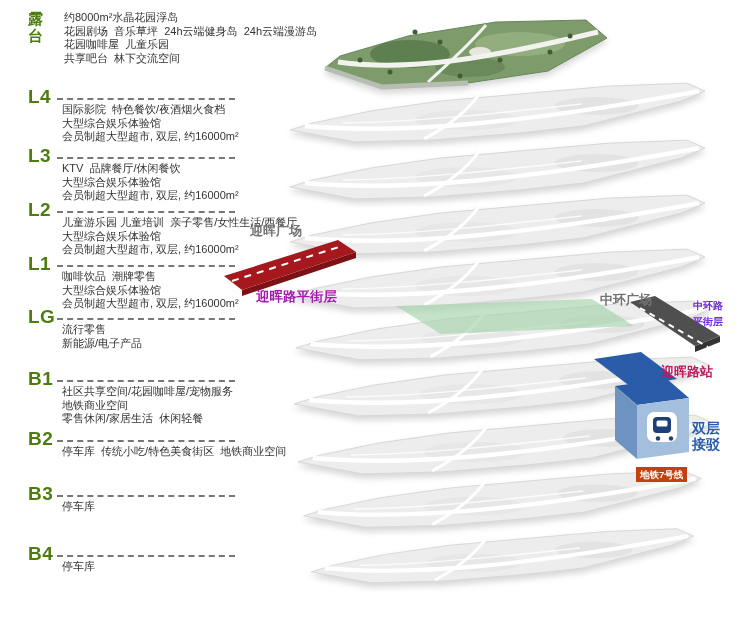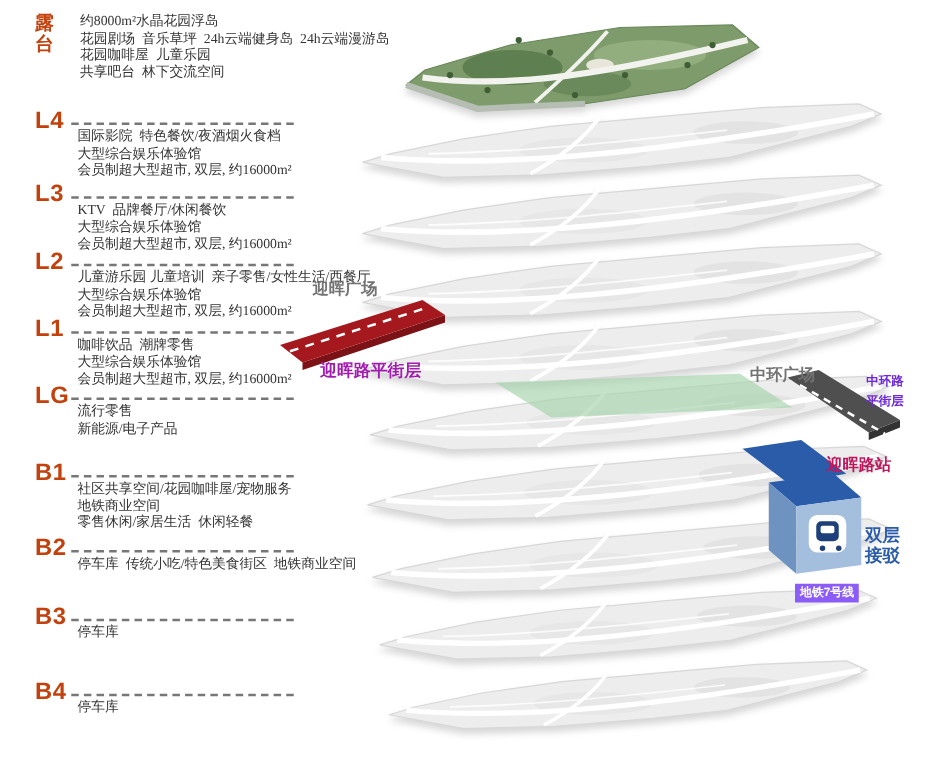--- a/index.html
+++ b/index.html
@@ -1,38 +1,38 @@
 <!DOCTYPE html>
 <html><head>
 <meta charset="utf-8">
 <style>
   html,body{margin:0;padding:0;background:#fff;}
   .canvas{position:relative;width:740px;height:621px;background:#ffffff;overflow:hidden;
           font-family:"Liberation Sans","DejaVu Sans",sans-serif;}
   
   .row{position:absolute;left:0;width:300px;z-index:3;}
-  .code{position:absolute;left:28px;top:0;font-size:19px;font-weight:bold;color:#c2410c;letter-spacing:.5px;}
+  .code{position:absolute;left:28px;top:0;font-size:19px;font-weight:bold;color:#4d7c0f;letter-spacing:.5px;}
   .code-vert{width:17px;font-size:15px;line-height:17px;word-break:break-all;}
   .dash{position:absolute;left:57px;top:12px;width:178px;border-top:2px dashed #777;}
-  .lines{position:absolute;left:62px;top:17px;font-family:Liberation Serif, serif;}
+  .lines{position:absolute;left:62px;top:17px;}
   .line{font-size:11px;color:#333;line-height:13.5px;white-space:pre;}
   .row-terrace .lines{left:64px;top:1px;}
   .row-terrace .line.gap{}
   
   .plate{position:absolute;z-index:1;filter:drop-shadow(0 4px 3px rgba(0,0,0,.16));}
   
   .overlay{position:absolute;left:0;top:0;z-index:5;pointer-events:none;}
   
   .lbl{position:absolute;font-weight:bold;white-space:nowrap;z-index:6;}
   .lbl-red{color:#737373;font-size:13px;}
   .lbl-darkred{color:#a21caf;font-size:13.5px;}
   .lbl-blue{color:#be185d;font-size:13px;}
   .lbl-blue-lg{color:#2a5caa;font-size:14px;line-height:16px;}
   .lbl-black{color:#6d28d9;font-size:10px;line-height:15.5px;}
-  .badge{position:absolute;background:#8b5cf6;color:#fff;font-size:9.5px;line-height:11px;
+  .badge{position:absolute;background:#c2410c;color:#fff;font-size:9.5px;line-height:11px;
          padding:2px 4px;font-weight:bold;z-index:6;white-space:nowrap;}
 </style>
 </head>
 <body>
 
 <div class="canvas">
 
   <svg width="0" height="0" style="position:absolute" aria-hidden="true">
     <defs>
       <g id="plate-shape">

